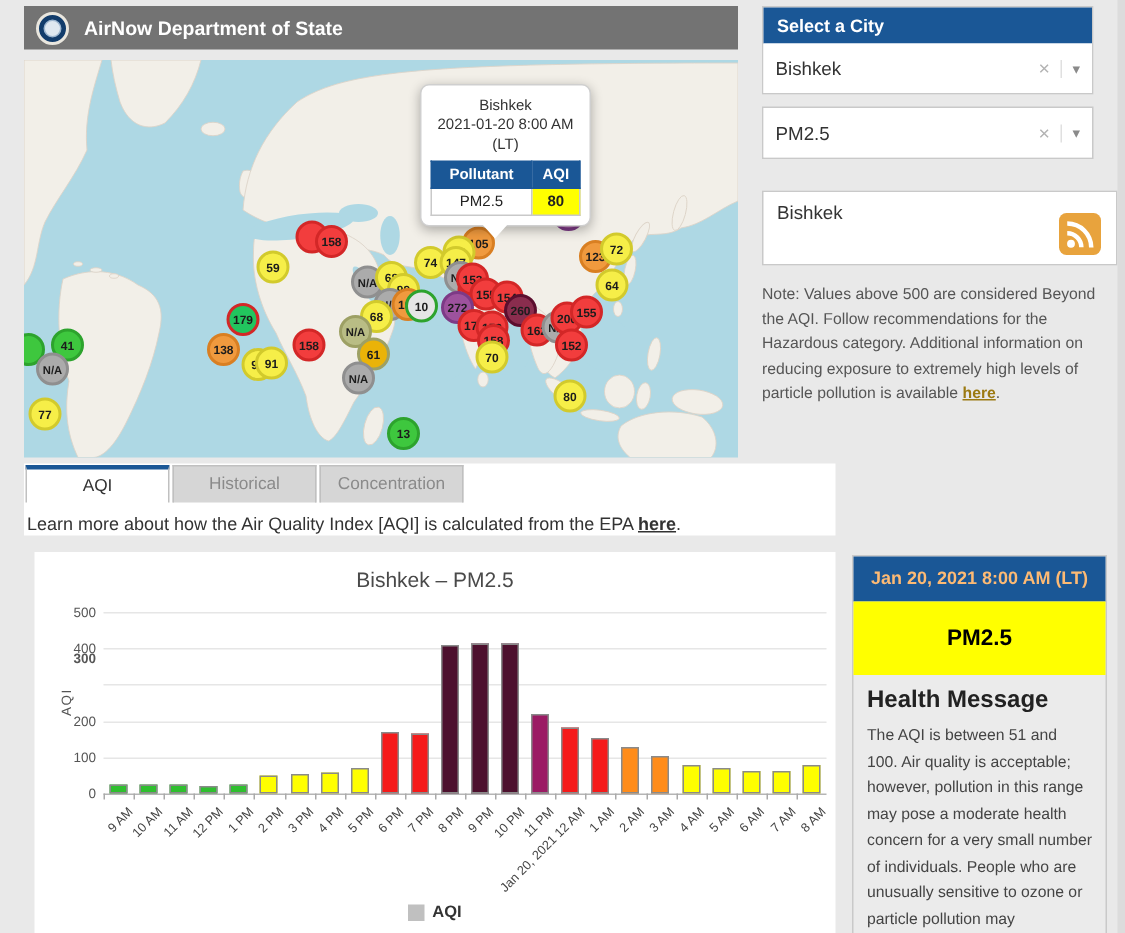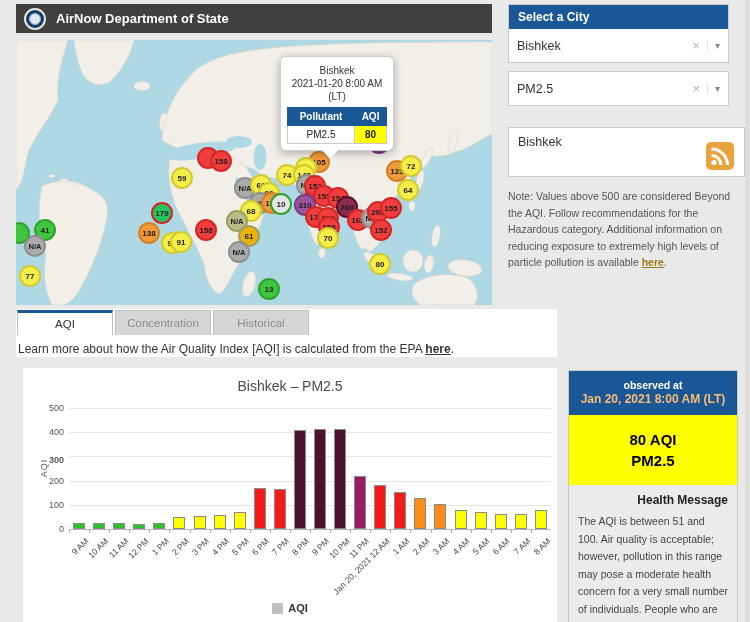--- a/index.html
+++ b/index.html
@@ -1,21 +1,21 @@
 <!DOCTYPE html>
 <html><head>
 <meta charset="utf-8">
 <style>
   * { box-sizing: border-box; margin: 0; padding: 0; }
   html,body { width: 750px; height: 622px; overflow: hidden; }
   body { background: #e9e9e9; font-family: "Liberation Sans", sans-serif; position: relative; }
   .abs { position: absolute; }
 
   
-  .app-header { left:16px; top:4px; width:476px; height:29px; background:#404040; display:flex; align-items:center; padding-left:8px; }
+  .app-header { left:16px; top:4px; width:476px; height:29px; background:#737373; display:flex; align-items:center; padding-left:8px; }
   .seal { width:22px; height:22px; border-radius:50%; background:#123c6b; border:2px solid #e9e6de; display:flex; align-items:center; justify-content:center; flex:0 0 auto; }
   .seal .inner { width:12px; height:12px; border-radius:50%; background:#dfe8f0; border:1px solid #9db6cf; }
   .app-title { color:#fff; font-size:13px; font-weight:bold; margin-left:10px; }
 
   
   .map { left:16px; top:40px; width:476px; height:265px; background:#aed8e4; overflow:hidden; }
   .map svg { position:absolute; left:0; top:0; }
   .marker { position:absolute; width:22px; height:22px; border-radius:50%; border:2px solid; transform:translate(-50%,-50%);
             display:flex; align-items:center; justify-content:center; font-size:8px; font-weight:bold; color:#1c1c1c; }
   .marker.na { font-size:7.5px; }
@@ -75,21 +75,21 @@
 
   
   .cc-panel { left:568px; top:370px; width:170px; background:#ebebeb; border:1px solid #c9c9c9; }
   .cc-head { background:#1a5796; text-align:center; padding:7px 4px 8px; }
   .cc-title { color:#ffff00; font-size:13px; font-weight:bold; line-height:16px; }
   .cc-sub { color:#fff; font-size:10.5px; font-weight:bold; line-height:14px; }
   .cc-date { color:#fdba74; font-size:12px; font-weight:bold; line-height:15px; }
   .cc-aqi { background:#ffff00; text-align:center; padding:14px 4px; }
   .cc-aqi div { font-size:15px; font-weight:bold; color:#000; line-height:21px; }
   .cc-health { padding:8px 9px 10px; }
-  .cc-health-title { text-align:right; font-size:12px; font-weight:bold; color:#222; margin-bottom:6px; }
+  .cc-health-title { text-align:left; font-size:16px; font-weight:bold; color:#222; margin-bottom:6px; }
   .cc-health-text { font-size:10.5px; color:#444; line-height:17.5px; }
 
   .scrollbar { right:0; top:0; width:5px; height:622px; background:#dcdcdc; cursor:pointer; }
 </style>
 </head>
 <body>
 
 <div class="abs app-header">
   <div class="seal">
       <div class="inner"></div>
@@ -166,21 +166,21 @@
       <div class="marker" style="left: 253px; top: 249px; background: rgb(62, 199, 62); border-color: rgb(45, 163, 45);">13</div>
       <div class="marker" style="left: 363px; top: 103px; background: rgb(157, 82, 157); border-color: rgb(125, 58, 134);">235</div>
       <div class="marker" style="left: 303px; top: 122px; background: rgb(240, 154, 62); border-color: rgb(217, 127, 34);">105</div>
       <div class="marker" style="left: 290px; top: 128px; background: rgb(246, 238, 72); border-color: rgb(210, 202, 44);">84</div>
       <div class="marker" style="left: 288px; top: 135px; background: rgb(246, 238, 72); border-color: rgb(210, 202, 44);">147</div>
       <div class="marker na" style="left: 291px; top: 145px; background: rgb(171, 171, 171); border-color: rgb(143, 143, 143);">N/A</div>
       <div class="marker" style="left: 300px; top: 153px; background: rgb(242, 61, 61); border-color: rgb(211, 39, 39);">449</div>
       <div class="marker" style="left: 299px; top: 146px; background: rgb(242, 61, 61); border-color: rgb(211, 39, 39);">152</div>
       <div class="marker" style="left: 308px; top: 156px; background: rgb(242, 61, 61); border-color: rgb(211, 39, 39);">155</div>
       <div class="marker" style="left: 322px; top: 158px; background: rgb(242, 61, 61); border-color: rgb(211, 39, 39);">154</div>
-      <div class="marker" style="left: 289px; top: 165px; background: rgb(157, 82, 157); border-color: rgb(125, 58, 134);">310</div>
+      <div class="marker" style="left: 289px; top: 165px; background: rgb(157, 82, 157); border-color: rgb(125, 58, 134);">272</div>
       <div class="marker" style="left: 331px; top: 167px; background: rgb(138, 45, 78); border-color: rgb(92, 14, 46);">260</div>
       <div class="marker" style="left: 300px; top: 177px; background: rgb(242, 61, 61); border-color: rgb(211, 39, 39);">175</div>
       <div class="marker" style="left: 312px; top: 178px; background: rgb(242, 61, 61); border-color: rgb(211, 39, 39);">153</div>
       <div class="marker" style="left: 313px; top: 187px; background: rgb(242, 61, 61); border-color: rgb(211, 39, 39);">158</div>
       <div class="marker" style="left: 312px; top: 198px; background: rgb(246, 238, 72); border-color: rgb(210, 202, 44);">70</div>
       <div class="marker" style="left: 342px; top: 180px; background: rgb(242, 61, 61); border-color: rgb(211, 39, 39);">162</div>
       <div class="marker na" style="left: 356px; top: 178px; background: rgb(171, 171, 171); border-color: rgb(143, 143, 143);">N/A</div>
       <div class="marker" style="left: 362px; top: 172px; background: rgb(242, 61, 61); border-color: rgb(211, 39, 39);">200</div>
       <div class="marker" style="left: 375px; top: 168px; background: rgb(242, 61, 61); border-color: rgb(211, 39, 39);">155</div>
       <div class="marker" style="left: 365px; top: 190px; background: rgb(242, 61, 61); border-color: rgb(211, 39, 39);">152</div>
@@ -205,38 +205,38 @@
       </tr>
     </tbody>
       </table>
     <div class="tt-arrow"></div>
   </div>
 </div>
 
 <div class="abs tabs-block">
   <div class="tabs">
     <div class="tab active">AQI</div>
+    <div class="tab">Historical</div>
     <div class="tab">Concentration</div>
-    <div class="tab">Historical</div>
   </div>
   <div class="learn-more"><span>Learn more about how the Air Quality Index [AQI] is calculated from the EPA </span><a class="inline-link">here</a><span>.</span></div>
 </div>
 
 <div class="abs chart-panel">
   <div class="chart-title">Bishkek – PM2.5</div>
   <div class="ylabel">AQI</div>
   <div class="plot" id="plot">
       <div class="gridline zero" style="top: 121px;"></div>
       <div class="ytick" style="top: 121px;">0</div>
       <div class="gridline" style="top: 96.8px;"></div>
       <div class="ytick" style="top: 96.8px;">100</div>
       <div class="gridline" style="top: 72.6px;"></div>
       <div class="ytick" style="top: 72.6px;">200</div>
       <div class="gridline" style="top: 48.4px;"></div>
-      <div class="ytick" style="top: 52px; font-weight: bold;">300</div>
+      <div class="ytick" style="top: 31px; font-weight: bold;">300</div>
       <div class="gridline" style="top: 24.2px;"></div>
       <div class="ytick" style="top: 24.2px;">400</div>
       <div class="gridline" style="top: 0px;"></div>
       <div class="ytick" style="top: 0px;">500</div>
       <div class="xtick" style="left: 0px;"></div>
       <div class="xtick" style="left: 20.0833px;"></div>
       <div class="xtick" style="left: 40.1667px;"></div>
       <div class="xtick" style="left: 60.25px;"></div>
       <div class="xtick" style="left: 80.3333px;"></div>
       <div class="xtick" style="left: 100.417px;"></div>
@@ -438,25 +438,23 @@
       <path d="M5.5 13.5 A9.4 9.4 0 0 1 14.9 22.9" stroke="#fff" stroke-width="3" fill="none"></path>
       <path d="M5.5 7 A16 16 0 0 1 21.5 23" stroke="#fff" stroke-width="3" fill="none"></path>
     </svg>
   </div>
 </div>
 
 <div class="abs note"><span>Note: Values above 500 are considered Beyond the AQI. Follow recommendations for the Hazardous category. Additional information on reducing exposure to extremely high levels of particle pollution is available </span><a class="gold-link">here</a><span>.</span></div>
 
 <div class="abs cc-panel">
   <div class="cc-head">
-    <div class="cc-sub">observed at</div>
     <div class="cc-date">Jan 20, 2021 8:00 AM (LT)</div>
   </div>
   <div class="cc-aqi">
-    <div>80 AQI</div>
     <div>PM2.5</div>
   </div>
   <div class="cc-health">
     <div class="cc-health-title">Health Message</div>
     <div class="cc-health-text">The AQI is between 51 and 100. Air quality is acceptable; however, pollution in this range may pose a moderate health concern for a very small number of individuals. People who are unusually sensitive to ozone or particle pollution may experience respiratory symptoms.</div>
   </div>
 
 </div>
 
 <div class="abs scrollbar"></div>

